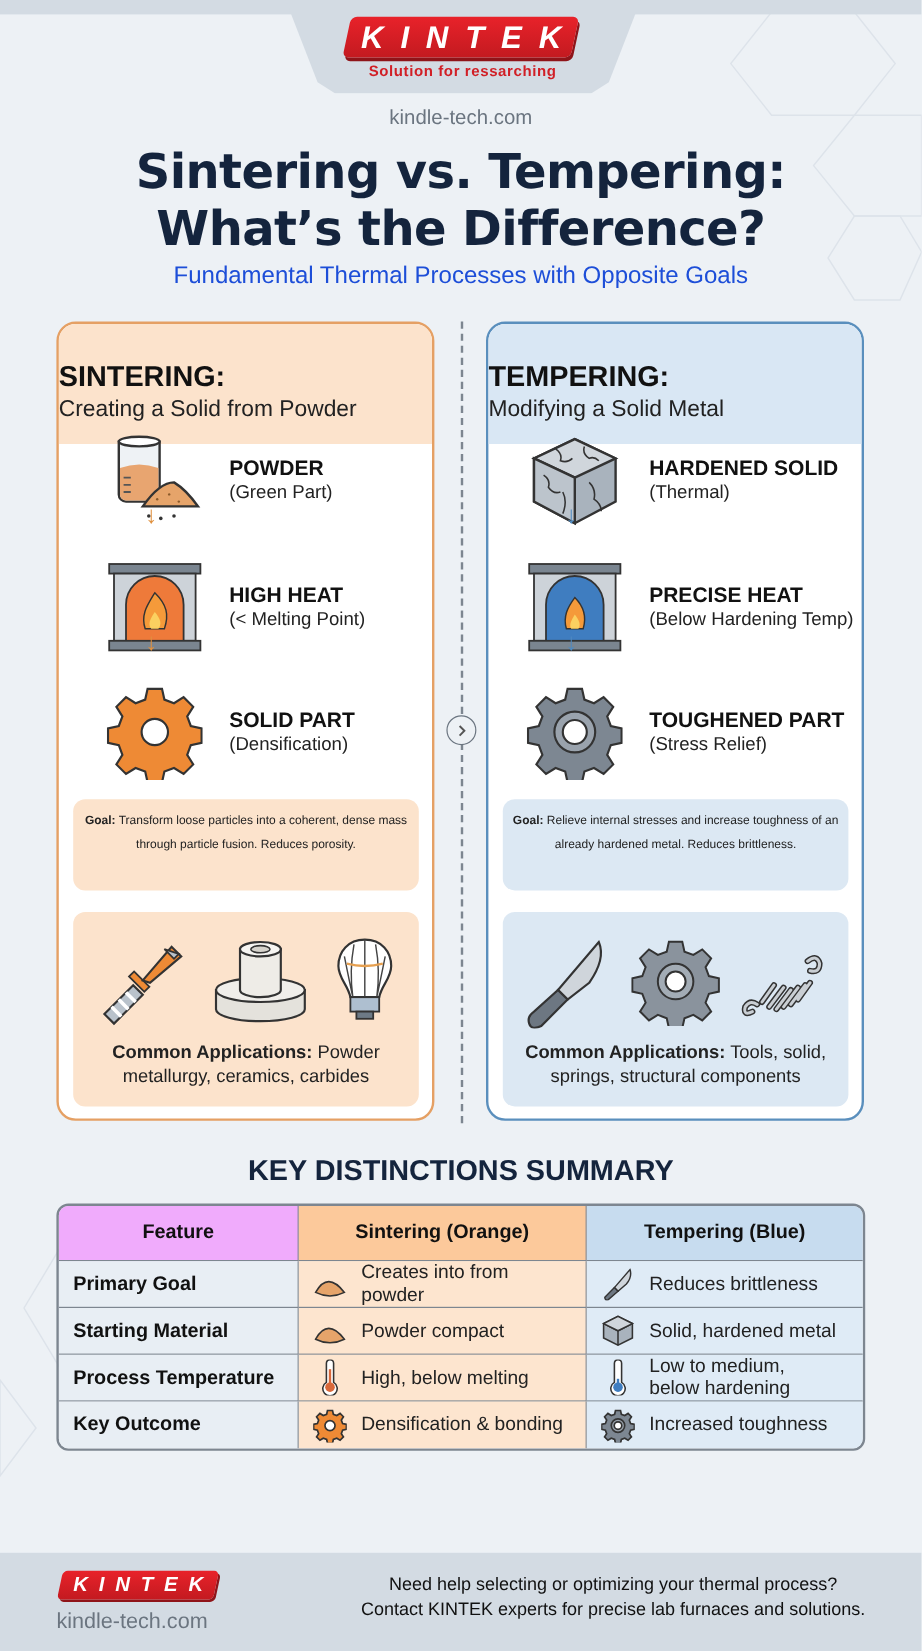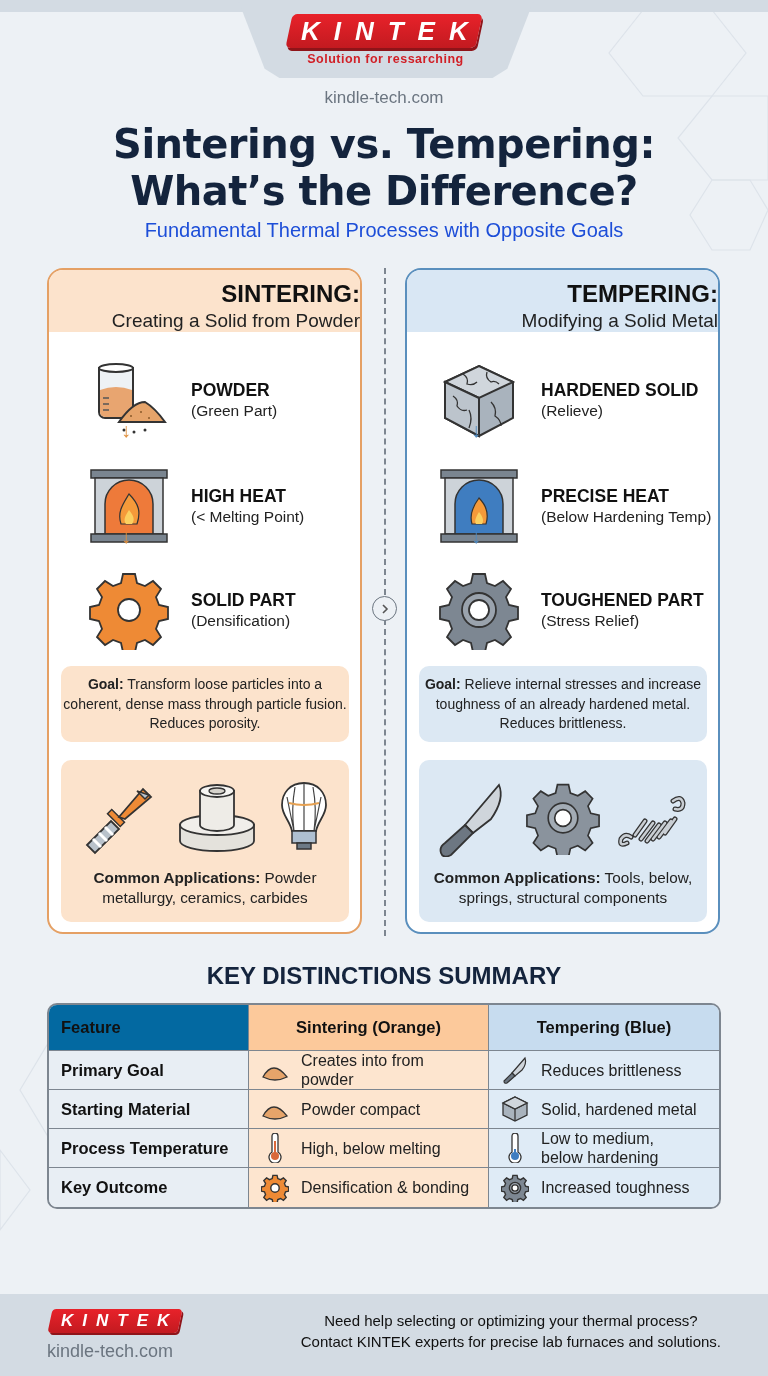--- a/index.html
+++ b/index.html
@@ -13,48 +13,48 @@
 .logo-badge span{color:#fff;font-weight:bold;font-style:italic;font-size:26px;letter-spacing:14px;transform:skewX(12deg);padding-left:14px;font-family:"Liberation Sans",sans-serif}
 .tagline{position:absolute;left:288px;top:52px;width:195px;text-align:center;color:#d11f26;font-weight:bold;font-size:12.5px;letter-spacing:0.5px}
 .domain{position:absolute;left:0;width:768px;top:88px;text-align:center;color:#6b7580;font-size:17px}
 .title{position:absolute;left:0;width:768px;top:121px;text-align:center;color:#14243d;font-weight:bold;font-size:40px;line-height:47px;font-family:"DejaVu Sans",sans-serif;letter-spacing:-0.5px}
 .subtitle{position:absolute;left:0;width:768px;top:219px;text-align:center;color:#1d4ed8;font-size:20px}
 .divider{position:absolute;left:384px;top:268px;height:668px;border-left:2px dashed #7d8690}
 .divnode{position:absolute;left:372px;top:596px;width:25px;height:25px;border:1.5px solid #6b7580;border-radius:50%;background:#edf1f5;display:flex;align-items:center;justify-content:center;color:#555;font-size:14px}
 .panel{position:absolute;top:268px;width:315px;height:666px;border-radius:16px;border:2px solid;background:#fff;overflow:hidden}
 .panel.s{left:47px;border-color:#e5a064}
 .panel.t{left:405px;border-color:#5a8fbd}
-.phead{height:62px;text-align:right;padding-top:10px}
+.phead{height:100px;text-align:left;padding-top:31px}
 .s .phead{background:#fce3cc}
 .t .phead{background:#d9e7f4}
 .phead h2{font-size:24px;font-weight:bold;color:#111;line-height:28px}
 .phead p{font-size:19px;color:#222;line-height:26px}
 .step{position:absolute;left:40px;display:flex;align-items:center}
 .step .ic{width:80px;height:80px;display:flex;align-items:center;justify-content:center}
 .step .lbl{margin-left:22px}
 .step .lbl b{display:block;font-size:17.5px;color:#111}
 .step .lbl span{display:block;font-size:15.5px;color:#222;margin-top:1px}
 .arrow{position:absolute;left:72px;font-size:20px;line-height:20px}
 .s .arrow{color:#e0913f}
 .t .arrow{color:#4f8ac0}
-.goal{position:absolute;left:12px;width:288px;height:76px;border-radius:10px;text-align:center;font-size:14px;line-height:19.5px;padding-top:9px;color:#222}
+.goal{position:absolute;left:12px;width:288px;height:76px;border-radius:10px;text-align:center;font-size:10px;line-height:19.5px;padding-top:9px;color:#222}
 .s .goal{background:#fce3cc}
 .t .goal{background:#dce8f3}
 .apps{position:absolute;left:12px;width:288px;height:162px;border-radius:10px;text-align:center}
 .s .apps{background:#fce3cc}
 .t .apps{background:#dce8f3}
 .apps .icons{display:flex;justify-content:space-around;padding:16px 10px 0;height:100px;align-items:center}
 .apps .txt{font-size:15.3px;line-height:19.5px;color:#222;padding-top:8px}
 .sumtitle{position:absolute;left:0;width:768px;top:962px;text-align:center;font-size:24px;font-weight:bold;color:#14243d}
 table{position:absolute;left:47px;top:1003px;width:674px;border-collapse:separate;border-spacing:0;border:2px solid #7d8690;border-radius:10px;overflow:hidden}
 th,td{border-right:1.5px solid #7d8690;border-bottom:1.5px solid #7d8690;font-size:16px;height:39px;padding:0 12px;vertical-align:middle}
 tr:last-child td{border-bottom:none}
 th:last-child,td:last-child{border-right:none}
 th{height:46px;font-weight:bold;color:#111;font-size:16.5px}
-th.f{background:#0369a1;text-align:left}
+th.f{background:#f0abfc;text-align:center}
 th.so{background:#fcc99b;text-align:center}
 th.tb{background:#c7dcef;text-align:center}
 td.f{background:#e8eef4;font-weight:bold;color:#111;font-size:16.5px;width:200px}
 td.so{background:#fde5cf;width:240px}
 td.tb{background:#dfebf6}
 .cell{display:flex;align-items:center;gap:12px;color:#222;line-height:19px}
 .cell svg{flex:0 0 auto}
 .footer{position:absolute;left:0;top:1294px;width:768px;height:82px;background:#d3dbe3}
 .flogo{position:absolute;left:50px;top:15px;width:130px;height:24px;background:linear-gradient(#e8222a,#c31a20);transform:skewX(-12deg);border-radius:4px;box-shadow:2px 2px 0 #8f1419;display:flex;align-items:center;justify-content:center}
 .flogo span{color:#fff;font-weight:bold;font-style:italic;font-size:17px;letter-spacing:9px;transform:skewX(12deg);padding-left:9px}
@@ -201,21 +201,21 @@
       <svg width="80" height="80" viewBox="0 0 80 80">
         <path d="M40 6 l34 16 v36 l-34 18 l-34 -18 v-36z" fill="#a9b3bd" stroke="#333" stroke-width="2"></path>
         <path d="M6 22 l34 16 l34 -16 l-34 -16z" fill="#d0d6dc" stroke="#333" stroke-width="2"></path>
         <path d="M40 38 v38" stroke="#333" stroke-width="2"></path>
         <path d="M6 22 l34 16 v38 l-34 -18z" fill="#bcc4cc" stroke="#333" stroke-width="2"></path>
         <path d="M24 14 q6 4 4 10 q6 2 10 -2 M48 12 q-2 6 4 10 q4 -2 8 2 M14 36 q6 4 4 10 q4 6 10 4 M30 50 q4 8 0 18 M52 42 q6 6 4 14 q6 4 6 10" fill="none" stroke="#333" stroke-width="1.3"></path>
       </svg>
     </div>
     <div class="lbl">
       <b>HARDENED SOLID</b>
-      <span>(Relieve)</span>
+      <span>(Thermal)</span>
     </div>
   </div>
   <div class="arrow" style="top:150px;left:64px">↓</div>
 
   <div class="step" style="top:196px;left:32px">
     <div class="ic">
       <svg width="80" height="80" viewBox="0 0 80 80">
         <rect x="2" y="4" width="76" height="8" fill="#7a8590" stroke="#333" stroke-width="1.5"></rect>
         <rect x="6" y="12" width="68" height="56" fill="#cdd3d9" stroke="#333" stroke-width="1.5"></rect>
         <path d="M16 68 v-30 a24 24 0 0 1 48 0 v30z" fill="#3f7dc0" stroke="#333" stroke-width="1.5"></path>
@@ -263,21 +263,21 @@
       <svg width="78" height="78" viewBox="0 0 78 78">
         <g fill="none" stroke="#333" stroke-width="5" stroke-linecap="round">
           <path d="M14 64 q-8 4 -6 -4 q4 -6 10 -2 M22 56 l10 -14 M28 60 l12 -16 M34 62 l12 -16 M40 60 l12 -16 M46 58 l12 -16 M52 54 l10 -14 M60 22 q8 -6 10 2 q0 8 -8 6"></path>
         </g>
         <g fill="none" stroke="#c9ced3" stroke-width="2.5" stroke-linecap="round">
           <path d="M14 64 q-8 4 -6 -4 q4 -6 10 -2 M22 56 l10 -14 M28 60 l12 -16 M34 62 l12 -16 M40 60 l12 -16 M46 58 l12 -16 M52 54 l10 -14 M60 22 q8 -6 10 2 q0 8 -8 6"></path>
         </g>
       </svg>
     </div>
     <div class="txt">
-      <b>Common Applications:</b><span> Tools, below, springs, structural components</span>
+      <b>Common Applications:</b><span> Tools, solid, springs, structural components</span>
     </div>
   </div>
 </div>
 
 <div class="sumtitle">KEY DISTINCTIONS SUMMARY</div>
 <table>
   <tbody>
       <tr>
     <th class="f">Feature</th>
     <th class="so">Sintering (Orange)</th>

